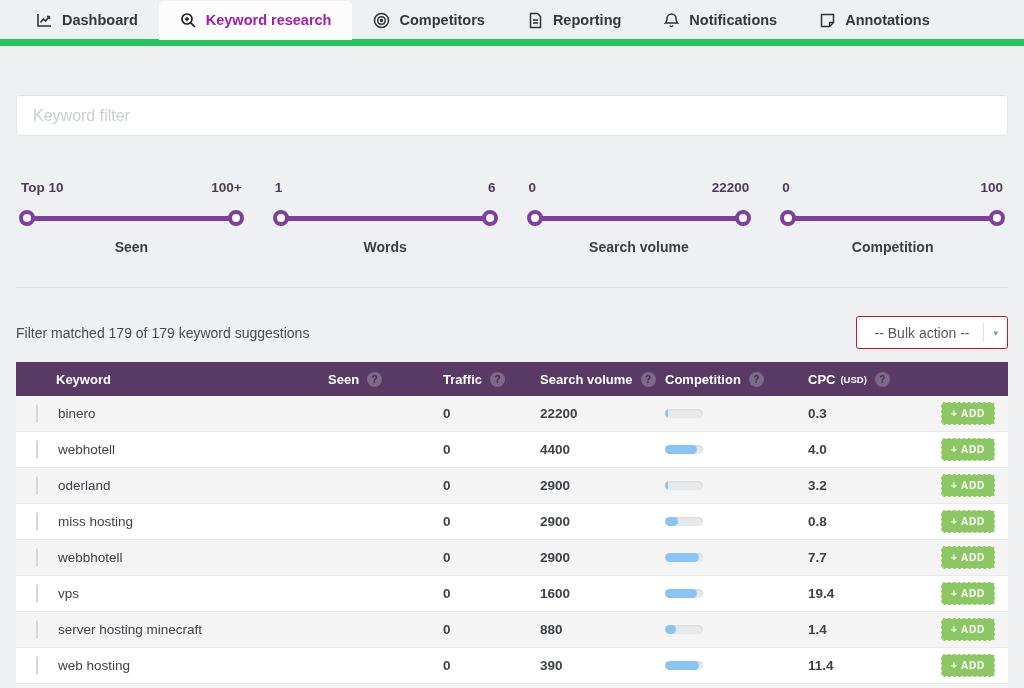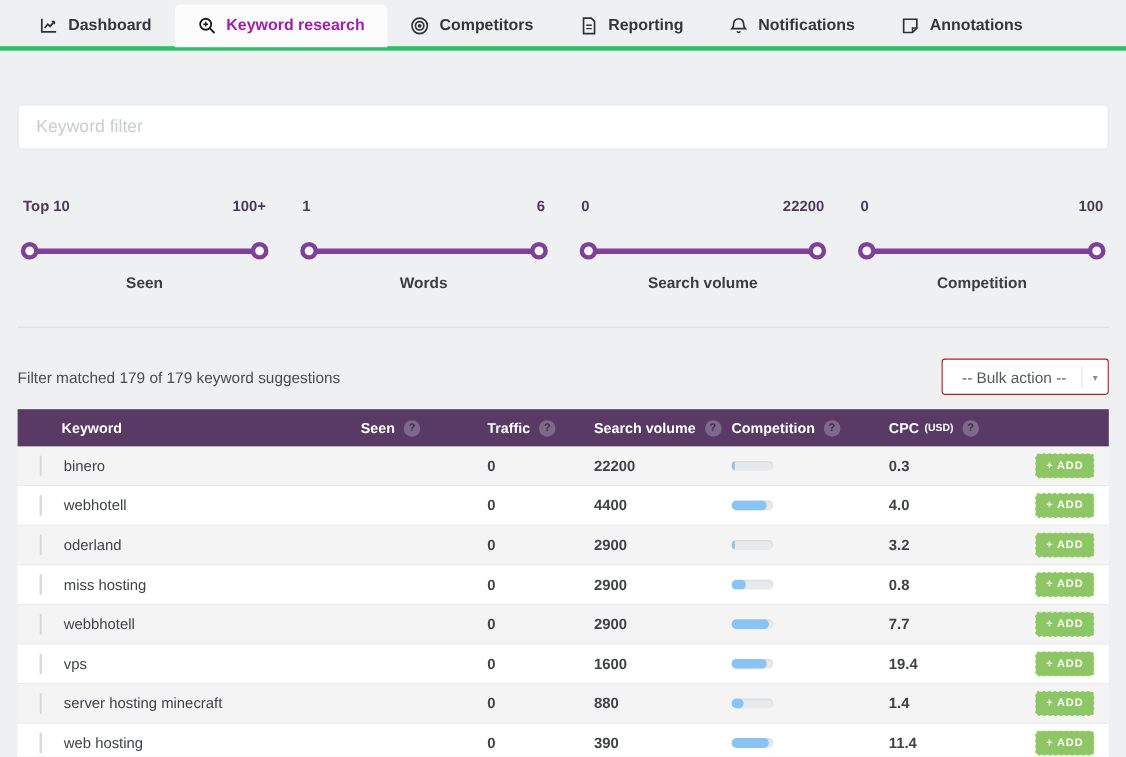--- a/index.html
+++ b/index.html
@@ -1,35 +1,35 @@
 <!DOCTYPE html>
 <html><head>
 <meta charset="utf-8">
 <style>
   * { margin:0; padding:0; box-sizing:border-box; }
   html,body { background:#eff0f1; }
   body { font-family:"Liberation Sans", sans-serif; }
   .page { position:relative; width:1024px; height:688px; background:#eff0f1; overflow:hidden; }
 
   
-  .tabbar { display:flex; align-items:flex-end; padding:8px 0 0 15px; border-bottom:4px solid #22c55e; height:46px; }
+  .tabbar { display:flex; align-items:flex-end; padding:8px 0 0 15px; border-bottom:7px solid #22c55e; height:46px; }
   .tab { display:flex; align-items:center; gap:9px; height:38px; padding:0 21px; font-size:14.5px; font-weight:600; color:#33373d; cursor:pointer; border-radius:5px 5px 0 0; position:relative; white-space:nowrap; }
   .tab.active { background:#fcfcfc; color:#a21caf; font-weight:700; box-shadow:0 1px 0 0 #fcfcfc; }
   .tab svg { width:17px; height:17px; display:block; }
 
   
   .main { padding:0 16px; }
 
   .kw-filter { margin-top:49px; width:100%; height:41px; background:#fff; border:1px solid #e3e4e8; border-radius:4px; padding:0 16px; font-size:16px; color:#3c3f44; font-family:"Liberation Sans", sans-serif; outline:none; }
   .kw-filter::placeholder { color:#c9cdd6; }
 
   
   .sliders { display:flex; gap:33px; margin-top:44px; padding:0 5px; }
   .slider-col { flex:1; }
-  .slider-ends { display:flex; justify-content:space-between; font-size:13.5px; font-weight:700; color:#4b3c55; margin-bottom:25px; }
+  .slider-ends { display:flex; justify-content:space-between; font-size:13.5px; font-weight:700; color:#4b3c55; margin-bottom:15px; }
   .slider-track-wrap { position:relative; height:16px; }
   .slider-track { position:absolute; left:0; right:0; top:6px; height:5px; background:#7e3f9d; border-radius:3px; }
   .slider-handle { position:absolute; top:0; width:16px; height:16px; background:#fff; border:4.5px solid #7e3f9d; border-radius:50%; cursor:pointer; }
   .slider-handle.min { left:-2px; }
   .slider-handle.max { right:-2px; }
   .slider-title { text-align:center; font-size:14px; font-weight:700; color:#3a3d41; margin-top:13px; }
 
   .divider { height:1px; background:#dcdde0; margin-top:32px; }
 
   

